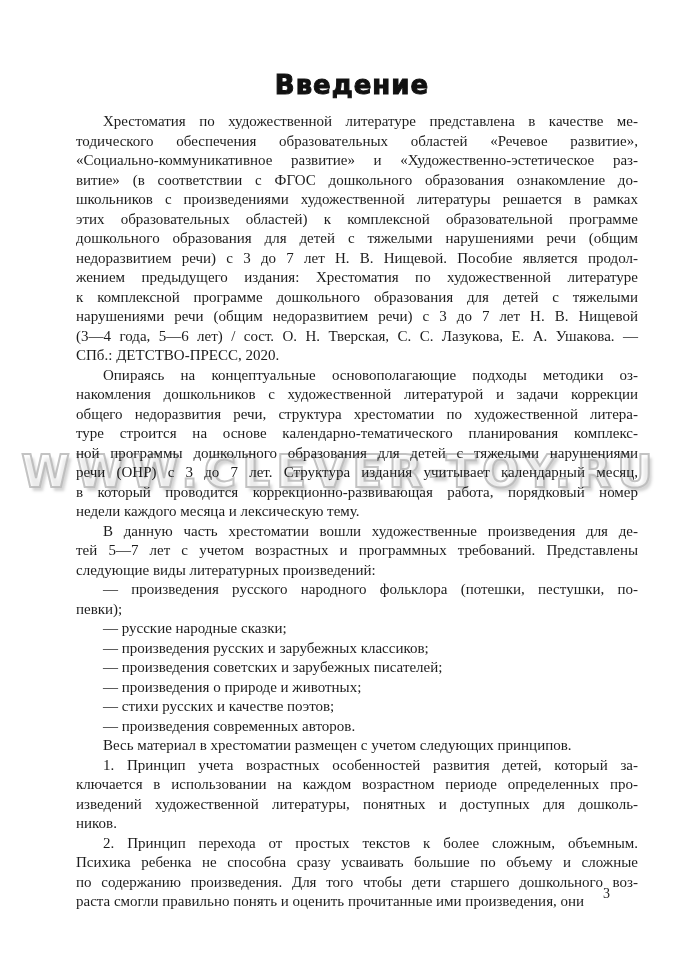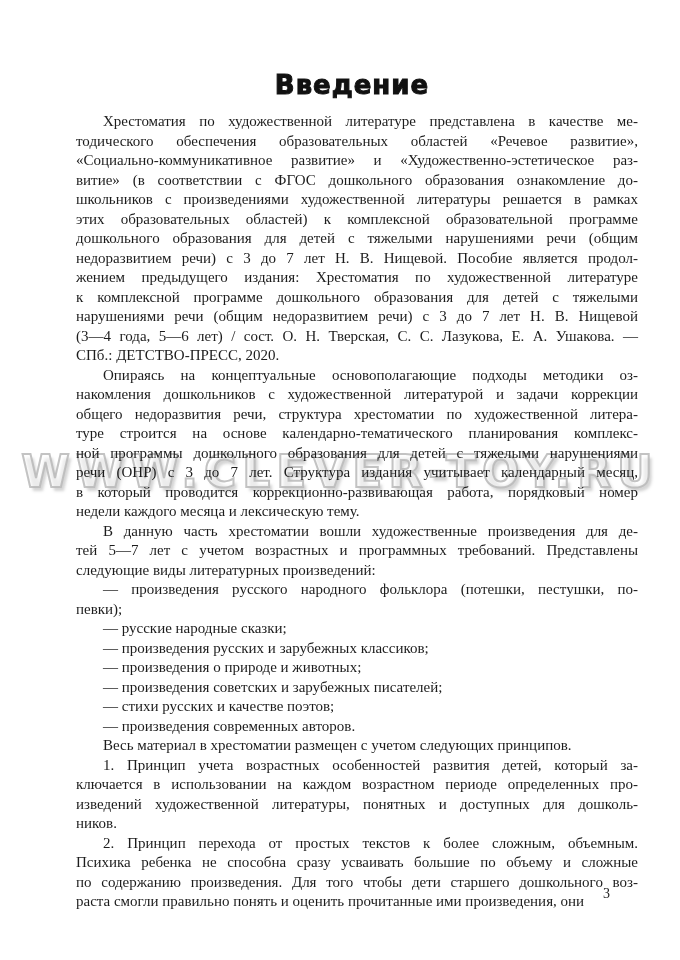--- a/index.html
+++ b/index.html
@@ -122,24 +122,24 @@
         <div class="line first just">— произведения русского народного фольклора (потешки, пестушки, по-</div>
         <div class="line">певки);</div>
       </div>
       <div>
         <div class="line first">— русские народные сказки;</div>
       </div>
       <div>
         <div class="line first">— произведения русских и зарубежных классиков;</div>
       </div>
       <div>
-        <div class="line first">— произведения о природе и животных;</div>
+        <div class="line first">— произведения советских и зарубежных писателей;</div>
       </div>
       <div>
-        <div class="line first">— произведения советских и зарубежных писателей;</div>
+        <div class="line first">— произведения о природе и животных;</div>
       </div>
       <div>
         <div class="line first">— стихи русских и качестве поэтов;</div>
       </div>
       <div>
         <div class="line first">— произведения современных авторов.</div>
       </div>
       <div>
         <div class="line first">Весь материал в хрестоматии размещен с учетом следующих принципов.</div>
       </div>

